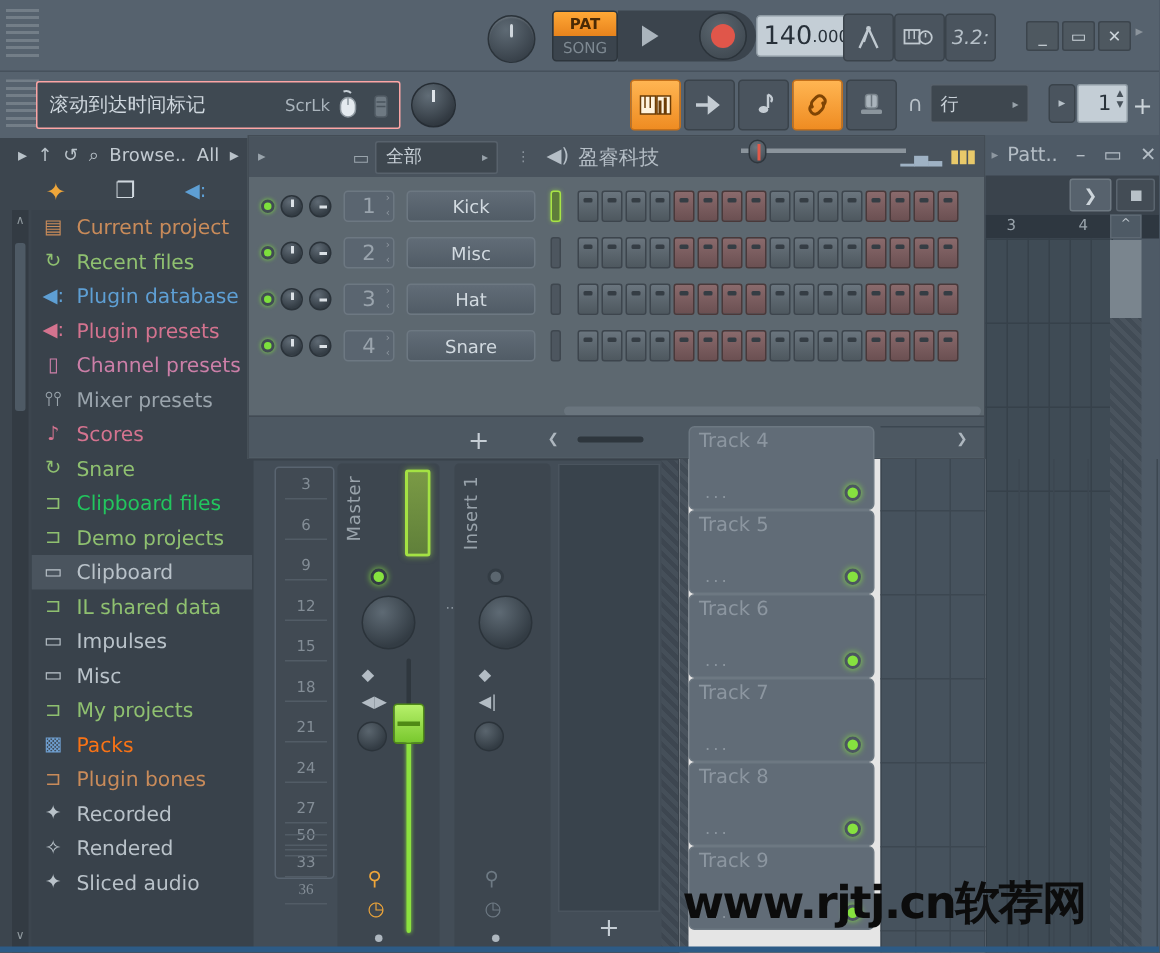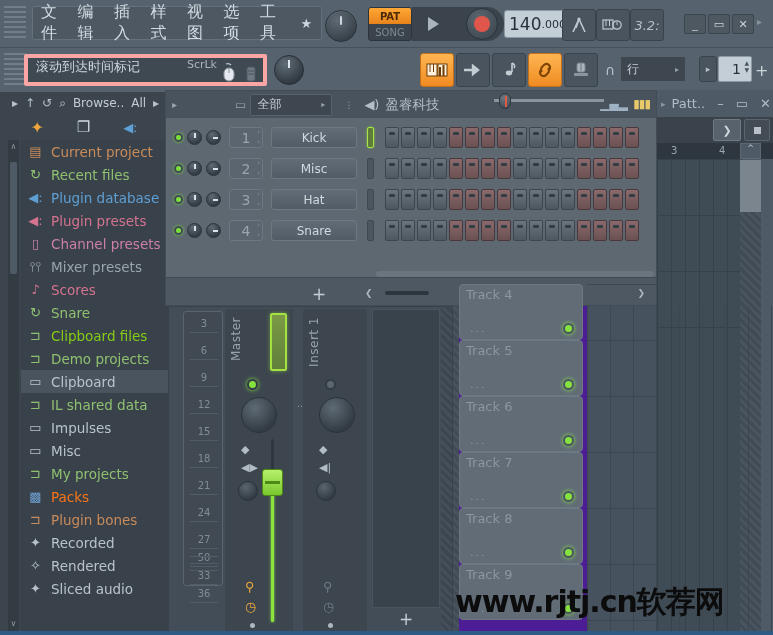--- a/index.html
+++ b/index.html
@@ -54,22 +54,22 @@
   .tempo s{font-size:11px;text-decoration:none;}
   .tempo .spin{position:absolute;right:3px;top:4px;font-size:7px;line-height:8px;color:#49535c;}
 
   .sqbtn{position:absolute;width:34px;height:32px;background:#4a545e;border:1px solid #3a434b;
     border-radius:3px;display:flex;align-items:center;justify-content:center;color:#b6c0c8;}
   .sqbtn.lit{background:linear-gradient(#ffb552,#ef8c22);border-color:#c4701a;color:#5a3207;}
 
   .winbtn{position:absolute;width:22px;height:20px;background:#4e5860;border:1px solid #3c454d;
     border-radius:2px;display:flex;align-items:center;justify-content:center;color:#ccd4da;font-size:11px;}
 
-  .hintbox{position:absolute;background:#3f4952;border:4px solid #fca5a5;border-radius:2px;
-    display:flex;align-items:flex-start;padding:0 8px;}
+  .hintbox{position:absolute;background:#3f4952;border:1px solid #fca5a5;border-radius:2px;
+    display:flex;align-items:center;padding:0 8px;}
   .hintbox .htxt{color:#cfd7de;font-size:13px;}
   .hintbox .scrlk{position:absolute;right:46px;color:#aab4bc;font-size:11px;}
 
   .smallknob{position:absolute;border-radius:50%;
     background:radial-gradient(circle at 38% 28%,#616d77,#333b43 70%,#272e35);border:1px solid #262d34;}
   .smallknob::after{content:"";position:absolute;left:50%;top:16%;width:2px;height:26%;background:#dfe5ea;transform:translateX(-50%);}
 
   .slidertrack{position:absolute;height:2px;background:#717d87;}
   .sliderhandle{position:absolute;width:8px;height:20px;border-radius:2px;
     background:linear-gradient(#707c86,#4b555e);border:1px solid #2f373e;}
@@ -179,21 +179,21 @@
   .mstrip .bot1{position:absolute;left:20px;bottom:40px;font-size:13px;}
   .mstrip .bot2{position:absolute;left:20px;bottom:20px;font-size:13px;}
   .mstrip .bot3{position:absolute;left:25px;bottom:6px;width:5px;height:5px;border-radius:50%;background:#aeb7bf;}
 
   .inspanel{position:absolute;left:203px;top:2px;right:12px;bottom:26px;background:#39434c;border:1px solid #4a545e;}
   .inspanel .plus{position:absolute;left:50%;bottom:-22px;transform:translateX(-50%);color:#c5cdd4;font-size:17px;}
   .mixhatch{position:absolute;right:0;top:0;width:11px;bottom:0;
     background:repeating-linear-gradient(45deg,#3d4650 0 3px,#454f59 3px 6px);}
 
   
-  .plpanel{position:absolute;left:285px;top:0;right:0;bottom:0;background:#4c1d95;}
+  .plpanel{position:absolute;left:285px;top:0;right:0;bottom:0;background:#e5e5e5;}
   .trk{position:absolute;left:6px;width:124px;height:56px;background:#616c77;
     border:1px solid #6d7882;border-radius:4px;}
   .trk .lbl{position:absolute;left:6px;top:2px;color:#8c96a0;font-size:13px;}
   .trk .dots{position:absolute;left:10px;bottom:4px;color:#8c96a0;font-size:11px;letter-spacing:2px;}
   .trk .gled{position:absolute;right:8px;bottom:5px;width:11px;height:11px;border-radius:50%;
     background:#86e23f;border:2px solid #4b5560;box-shadow:0 0 4px #86e23f;}
   .plgrid{position:absolute;left:134px;top:0;right:0;bottom:0;background:#46525d;}
   .plgrid .v{position:absolute;top:0;bottom:0;width:1px;background:#3c4751;}
   .plgrid .h{position:absolute;left:0;right:0;height:1px;background:#3c4751;}
   .plleft{position:absolute;left:0;top:0;width:6px;bottom:0;
@@ -207,30 +207,20 @@
   .bottombar{position:absolute;left:0;bottom:0;width:773px;height:4px;background:#2d5b86;}
 </style>
 </head>
 <body>
 
 <div id="app">
 
   <div class="tbrow r1">
     <div class="grip" style="left:4px;top:6px;"></div>
 
-    <div class="menubar" id="menubar" style="left:32px;top:6px;width:290px;height:34px;">
-        <span>文件</span>
-        <span>编辑</span>
-        <span>插入</span>
-        <span>样式</span>
-        <span>视图</span>
-        <span>选项</span>
-        <span>工具</span>
-        <span class="star">★</span>
-      </div>
 
     <div class="bigknob" style="left:325px;top:10px;width:32px;height:32px;"></div>
 
     <div class="patsong" style="left:368px;top:7px;">
       <div class="pat">PAT</div>
       <div class="song">SONG</div>
     </div>
 
     <div class="transport" style="left:412px;top:7px;width:92px;border-radius:0 17px 17px 0;">
       <div class="tbtn">
@@ -407,21 +397,21 @@
         <div class="bitem">
           <span class="gl" style="color:#d4738f">♪</span>
           <span style="color:#d4738f">Scores</span>
         </div>
         <div class="bitem">
           <span class="gl" style="color:#8fc070">↻</span>
           <span style="color:#8fc070">Snare</span>
         </div>
         <div class="bitem">
           <span class="gl" style="color:#8fc070">⊐</span>
-          <span style="color:#84cc16">Clipboard files</span>
+          <span style="color:#22c55e">Clipboard files</span>
         </div>
         <div class="bitem">
           <span class="gl" style="color:#8fc070">⊐</span>
           <span style="color:#8fc070">Demo projects</span>
         </div>
         <div class="bitem sel">
           <span class="gl" style="color:#b9c2c9">▭</span>
           <span style="color:#b9c2c9">Clipboard</span>
         </div>
         <div class="bitem">
@@ -660,21 +650,21 @@
           <span style="top: 168px;">21</span>
           <hr style="top: 182px;">
           <span style="top: 195px;">24</span>
           <hr style="top: 209px;">
           <span style="top: 222px;">27</span>
           <hr style="top: 236px;">
           <span style="top: 240px;">50</span>
           <hr style="top: 254px;">
           <span style="top: 258px;">33</span>
           <hr style="top: 272px;">
-          <span style="top: 276px;">36</span>
+          <span style="top: 276px; font-family: Liberation Serif, serif;">36</span>
           <hr style="top: 290px;">
           <hr style="top: 244px;">
           <hr style="top: 251px;">
           <hr style="top: 258px;">
         </div>
 
       <div class="mstrip" style="left:56px;width:68px;height:325px;">
         <span class="name">Master</span>
         <div class="vu on"></div>
         <div class="dot"></div>

